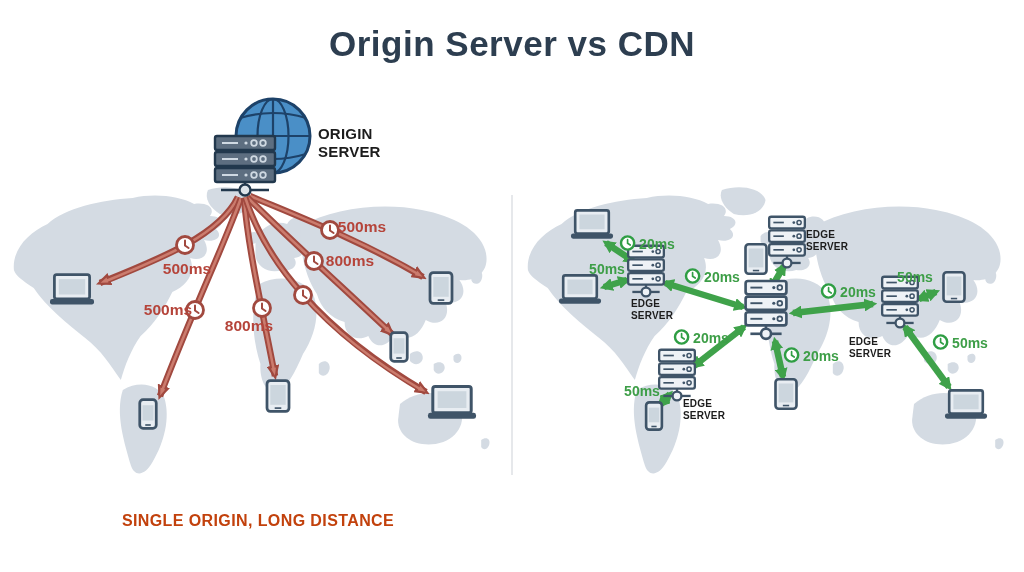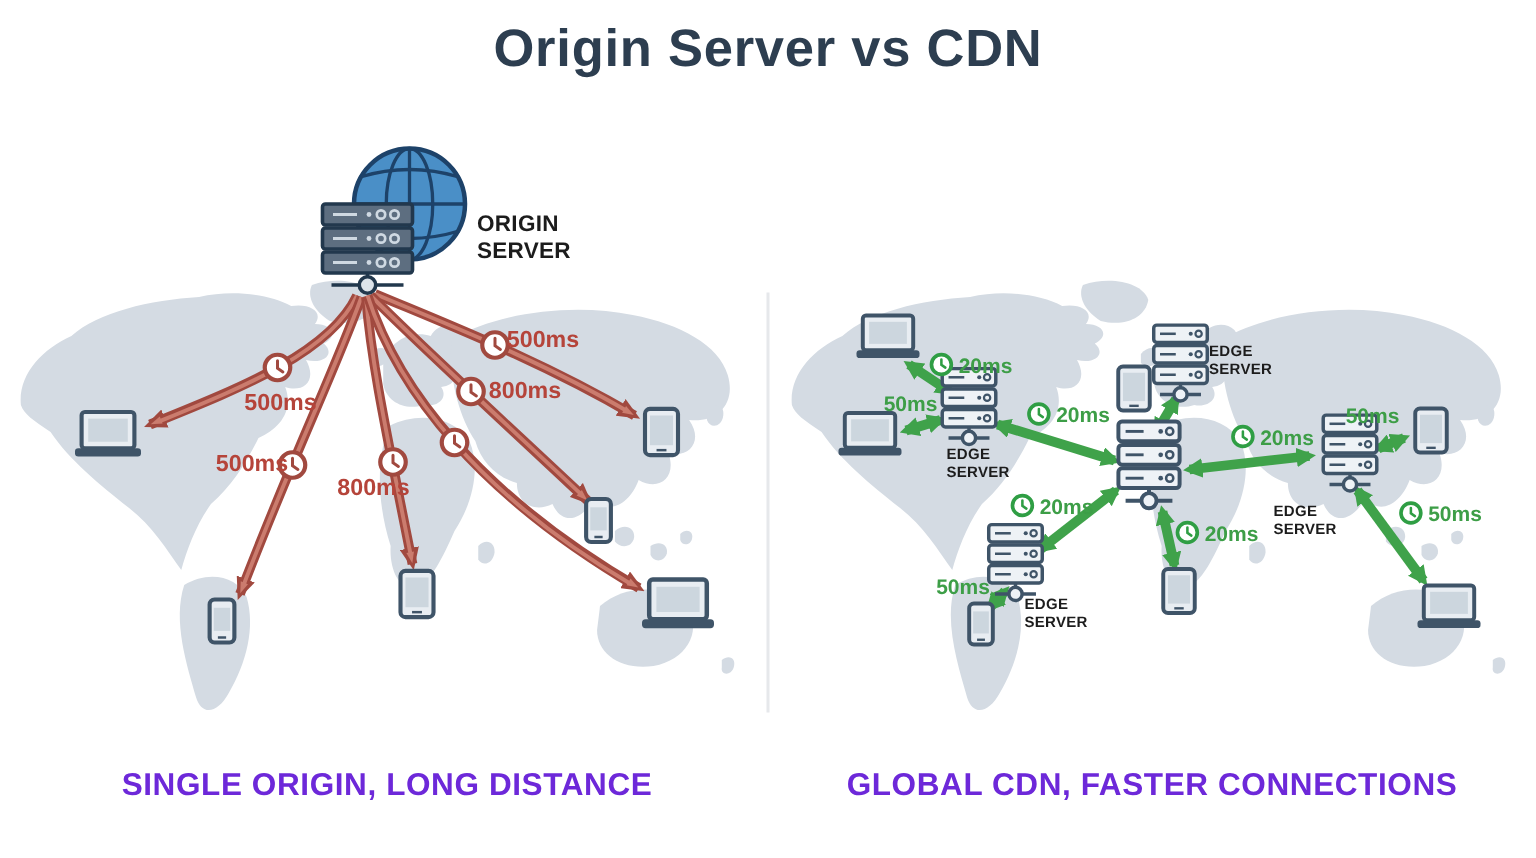--- a/index.html
+++ b/index.html
@@ -1,39 +1,39 @@
 <!DOCTYPE html>
 <html><head>
 <meta charset="utf-8">
 <style>
   html,body{margin:0;padding:0;background:#fff;}
   .stage{position:relative;width:1024px;height:572px;background:#ffffff;overflow:hidden;
          font-family:"Liberation Sans",sans-serif;border-bottom:2px solid #ededed;}
-  .title{position:absolute;left:50%;top:13px;transform:translateX(-50%);
+  .title{position:absolute;left:50%;top:24px;transform:translateX(-50%);
          font-size:35px;font-weight:bold;color:#2d3e50;letter-spacing:.5px;white-space:nowrap;}
   svg.diagram{position:absolute;left:0;top:0;}
   .ra{stroke:#a1493f;stroke-width:6.5;fill:none;}
   .ri{stroke:#cb7c6e;stroke-width:2.6;fill:none;}
   .ga{stroke:#3fa24a;stroke-width:6.5;fill:none;}
   .srack{fill:#eef2f6;stroke:#3f5468;stroke-width:2.2;}
   .sline{stroke:#3f5468;stroke-width:1.6;}
   .sdot{fill:#3f5468;}
   .soct{fill:none;stroke:#3f5468;stroke-width:1.4;}
   .sframe{stroke:#3f5468;stroke-width:2.2;fill:none;}
   .snode{fill:#eef2f6;stroke:#3f5468;stroke-width:2.2;}
   .lat{position:absolute;transform:translate(-50%,-50%);font-weight:bold;white-space:nowrap;
        display:flex;align-items:center;gap:3px;}
   .lat.red{color:#b5443a;font-size:15.5px;}
   .lat.green{color:#3d9e47;font-size:14px;}
   .srv-label{position:absolute;font-weight:bold;color:#1c1c1c;font-size:10px;line-height:1.18;
              letter-spacing:.2px;white-space:nowrap;}
   .srv-label span{display:block;}
-  .origin-label{font-size:15px;margin-top:16px;}
-  .caption{position:absolute;transform:translateX(-50%);font-weight:bold;color:#6d28d9;
-           font-size:21px;letter-spacing:.4px;white-space:nowrap;}
+  .origin-label{font-size:15px;}
+  .caption{position:absolute;transform:translateX(-50%);font-weight:bold;color:#c2410c;
+           font-size:16px;letter-spacing:.4px;white-space:nowrap;}
 </style>
 </head>
 <body>
 
 <div class="stage">
 
   <svg class="diagram" width="1024" height="572" viewBox="0 0 1024 572">
     <defs>
       <marker id="mred" viewBox="0 0 14 12" refX="10" refY="6" markerWidth="15" markerHeight="13" orient="auto" markerUnits="userSpaceOnUse">
         <path d="M0,0 L14,6 L0,12 Z" fill="#a1493f"></path>
@@ -298,15 +298,14 @@
   <div class="srv-label" style="left:849px;top:336px;">
     <span>EDGE</span>
       <span>SERVER</span>
     </div>
   <div class="srv-label" style="left:683px;top:398px;">
     <span>EDGE</span>
       <span>SERVER</span>
     </div>
 
   <div class="caption" style="left:258px;top:512px;">SINGLE ORIGIN, LONG DISTANCE</div>
-  <div class="caption" style="left:768px;top:512px;">GLOBAL CDN, FASTER CONNECTIONS</div>
 
 </div>
 
 </body></html>

